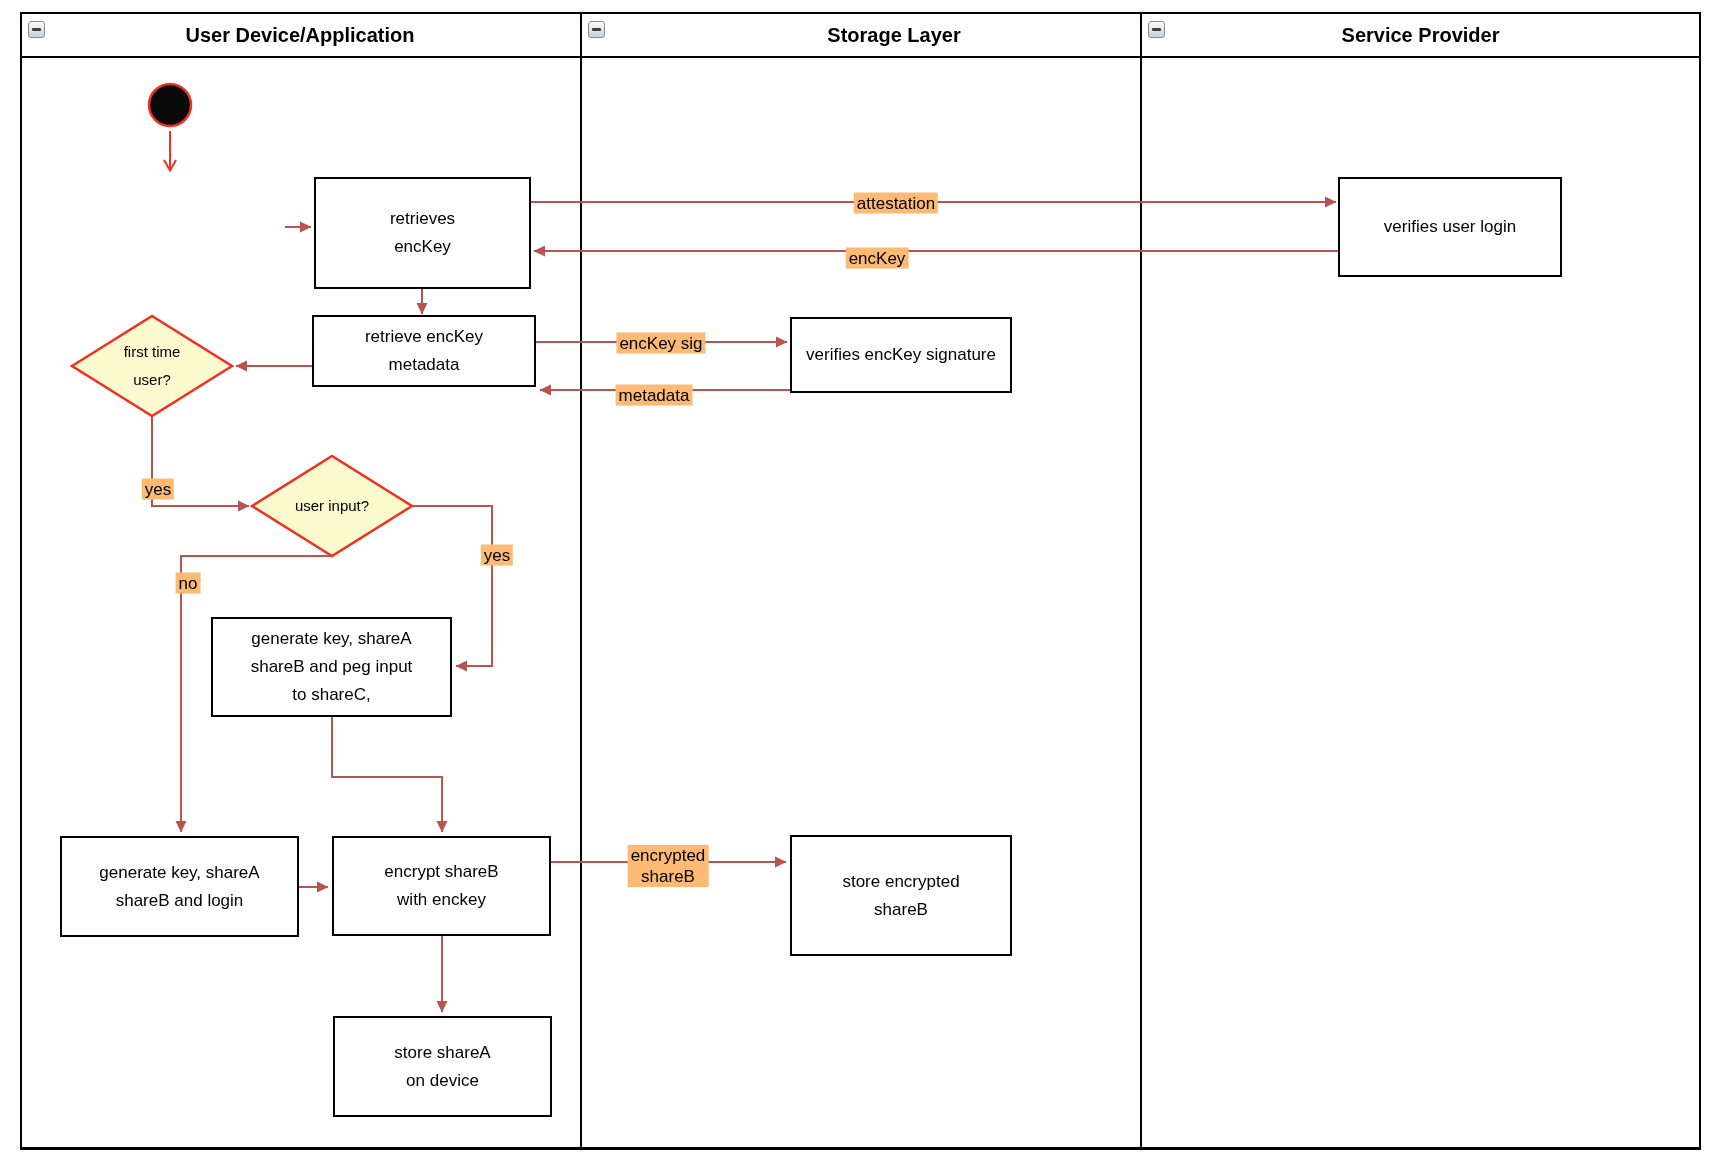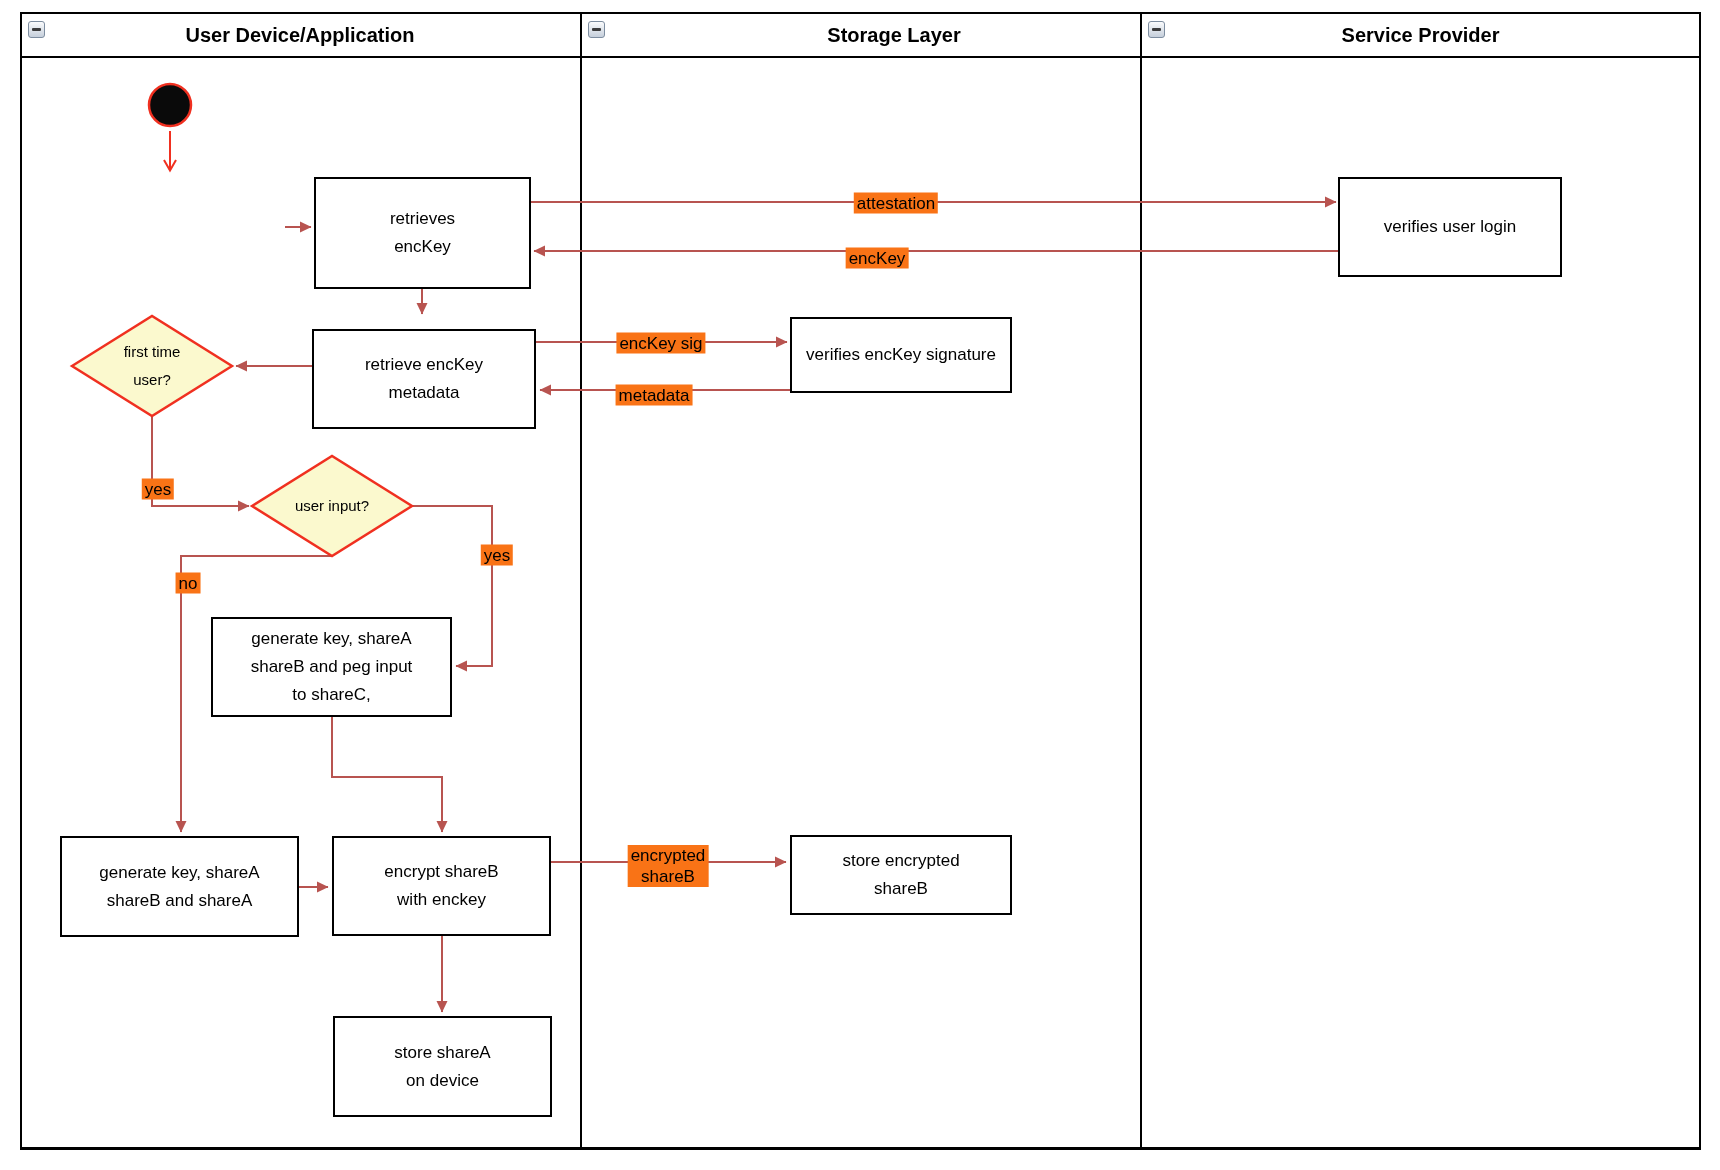--- a/index.html
+++ b/index.html
@@ -22,21 +22,21 @@
   .collapse-btn .minus{width:9px;height:3px;background:#3c3c3c;border-radius:1px;}
   
   .node{position:absolute;background:#fff;border:2px solid #000;box-sizing:border-box;
         display:flex;flex-direction:column;align-items:center;justify-content:center;
         font-size:17px;line-height:28px;text-align:center;}
   .node .nowrap{white-space:nowrap;}
   .dlabel{position:absolute;transform:translate(-50%,-50%);font-size:15px;line-height:28px;
         text-align:center;white-space:nowrap;}
   
   .elabel{position:absolute;transform:translate(-50%,-50%);font-size:17px;line-height:21px;
-        background:#f97316;padding:0 3px;text-align:center;white-space:nowrap;}
+        background:#fdba74;padding:0 3px;text-align:center;white-space:nowrap;}
   
   svg.edges{position:absolute;left:0;top:0;pointer-events:none;}
   svg.edges .edge{stroke:var(--brick);stroke-width:2;fill:none;pointer-events:stroke;}
   svg.edges .edge-red{stroke:var(--red);stroke-width:2;fill:none;pointer-events:stroke;}
   svg.edges .diamond{fill:var(--diamond-fill);stroke:var(--red);stroke-width:2.5;pointer-events:all;}
   svg.edges .start-circle{fill:#0a0a0a;stroke:var(--red);stroke-width:2.5;pointer-events:all;}
   #ah-tri{fill:var(--brick);}
   #ah-open-path{fill:none;stroke:var(--red);stroke-width:2;}
 </style>
 </head>
@@ -98,46 +98,46 @@
 
   <div class="node" style="left:314px;top:177px;width:217px;height:112px">
     <div>retrieves</div>
     <div>encKey</div>
   </div>
 
   <div class="node" style="left:1338px;top:177px;width:224px;height:100px">
     <div>verifies user login</div>
   </div>
 
-  <div class="node" style="left:312px;top:329px;width:224px;height:100px">
+  <div class="node" style="left:312px;top:315px;width:224px;height:72px">
     <div>retrieve encKey</div>
     <div>metadata</div>
   </div>
 
   <div class="node" style="left:790px;top:317px;width:222px;height:76px">
     <div class="nowrap">verifies encKey signature</div>
   </div>
 
   <div class="node" style="left:211px;top:617px;width:241px;height:100px">
     <div>generate key, shareA</div>
     <div>shareB and peg input</div>
     <div>to shareC,</div>
   </div>
 
   <div class="node" style="left:60px;top:836px;width:239px;height:101px">
     <div>generate key, shareA</div>
-    <div>shareB and shareA</div>
+    <div>shareB and login</div>
   </div>
 
   <div class="node" style="left:332px;top:836px;width:219px;height:100px">
     <div>encrypt shareB</div>
     <div>with enckey</div>
   </div>
 
-  <div class="node" style="left:790px;top:835px;width:222px;height:80px">
+  <div class="node" style="left:790px;top:835px;width:222px;height:121px">
     <div>store encrypted</div>
     <div>shareB</div>
   </div>
 
   <div class="node" style="left:333px;top:1016px;width:219px;height:101px">
     <div>store shareA</div>
     <div>on device</div>
   </div>
 
   <div class="dlabel" style="left:152px;top:366px">

